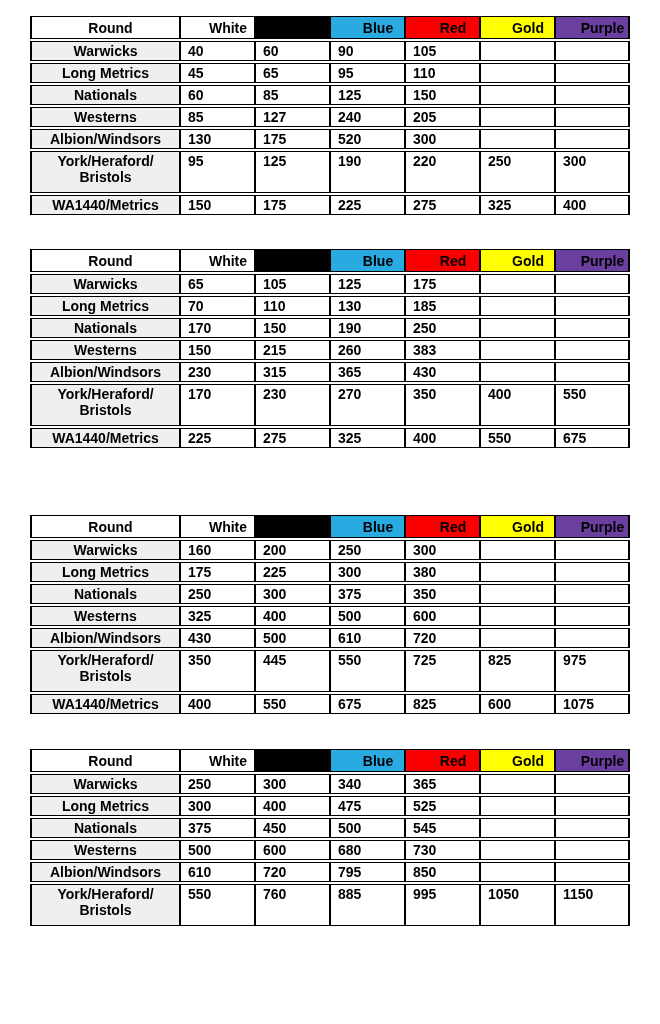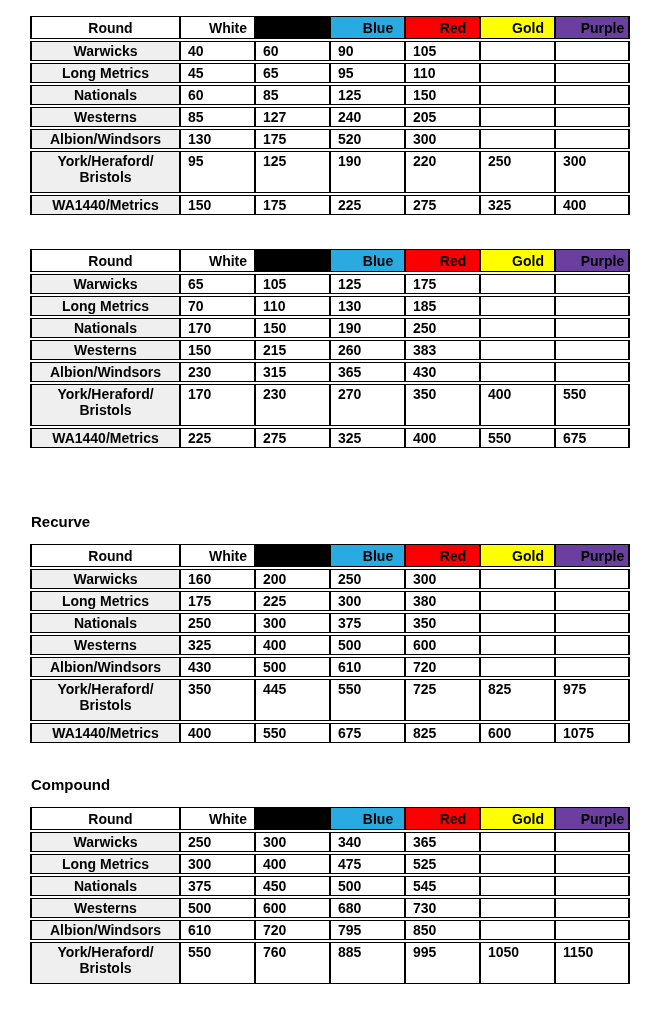--- a/index.html
+++ b/index.html
@@ -261,21 +261,20 @@
             <td class="cell-val">275</td>
             <td class="cell-val">325</td>
             <td class="cell-val">400</td>
             <td class="cell-val">550</td>
             <td class="cell-val">675</td>
           </tr>
         </tbody>
       </table>
     </section>
   <section class="bow-section" data-section="2">
-      <h2 class="section-title">Recurve</h2>
       <table class="class-table">
         <colgroup>
           <col style="width: 150px;">
           <col style="width: 75px;">
           <col style="width: 75px;">
           <col style="width: 75px;">
           <col style="width: 75px;">
           <col style="width: 75px;">
           <col style="width: 75px;">
         </colgroup>
@@ -352,21 +351,20 @@
             <td class="cell-val">550</td>
             <td class="cell-val">675</td>
             <td class="cell-val">825</td>
             <td class="cell-val">600</td>
             <td class="cell-val">1075</td>
           </tr>
         </tbody>
       </table>
     </section>
   <section class="bow-section" data-section="3">
-      <h2 class="section-title">Compound</h2>
       <table class="class-table">
         <colgroup>
           <col style="width: 150px;">
           <col style="width: 75px;">
           <col style="width: 75px;">
           <col style="width: 75px;">
           <col style="width: 75px;">
           <col style="width: 75px;">
           <col style="width: 75px;">
         </colgroup>

